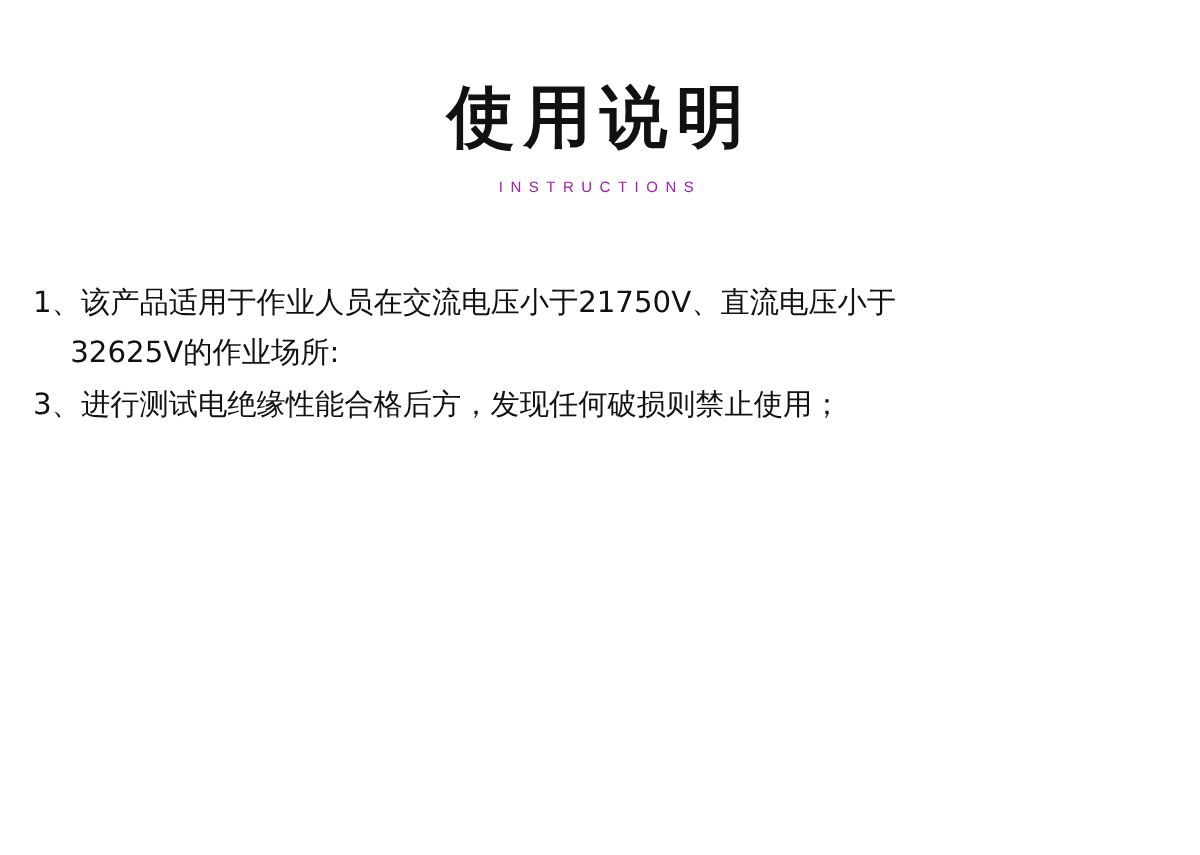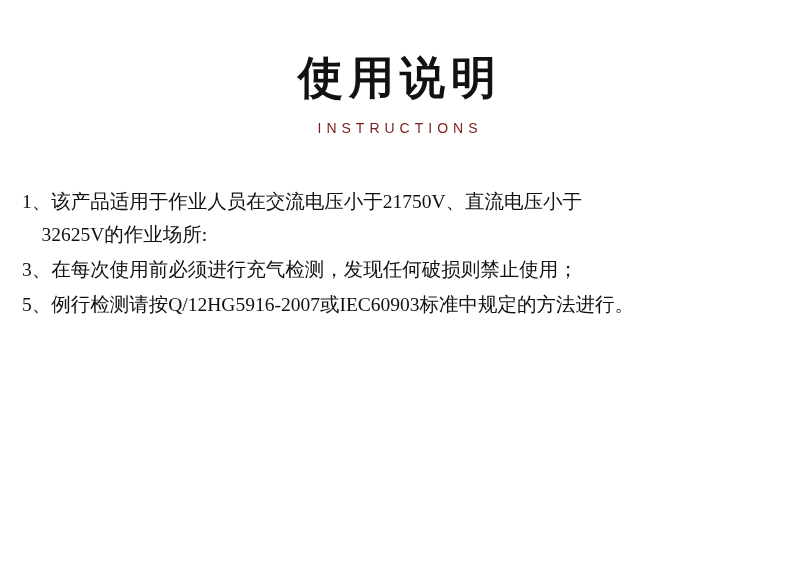--- a/index.html
+++ b/index.html
@@ -27,44 +27,43 @@
   .title {
     font-size: 45px;
     font-weight: bold;
     letter-spacing: 6px;
     color: #111111;
     line-height: 1.15;
     font-family: "DejaVu Sans", "Liberation Sans", sans-serif;
   }
   .subtitle {
     margin-top: 16px;
-    font-size: 14px;
+    font-size: 10px;
     letter-spacing: 5px;
-    color: #7f1d1d;
+    color: #a21caf;
     font-family: "Liberation Sans", sans-serif;
     text-align: center;
   }
   .body-list {
     margin: 0;
     padding: 0;
     list-style: none;
     position: absolute;
     top: 185px;
     left: 22px;
     right: 18px;
   }
   .item {
     display: block;
     font-size: 19.5px;
     line-height: 33px;
     color: #111111;
     margin-bottom: 2px;
     white-space: pre-wrap;
     text-indent: 0;
-    font-family: Liberation Serif, serif;
   }
   .item .num {
     display: inline;
   }
   .item .txt {
     display: inline;
   }
 </style>
 </head>
 <body>
@@ -72,17 +71,16 @@
 <div class="page">
 
   <div class="header">
     <div class="title">使用说明</div>
     <div class="subtitle">INSTRUCTIONS</div>
   </div>
 
   <ul class="body-list">
     <li class="item"><span class="num">1、</span><span class="txt">该产品适用于作业人员在交流电压小于21750V、直流电压小于
     32625V的作业场所:</span></li>
-    <li class="item"><span class="num">3、</span><span class="txt">在每次使用前必须进行充气检测，发现任何破损则禁止使用；</span></li>
-    <li class="item"><span class="num">5、</span><span class="txt">例行检测请按Q/12HG5916-2007或IEC60903标准中规定的方法进行。</span></li>
+    <li class="item"><span class="num">3、</span><span class="txt">进行测试电绝缘性能合格后方，发现任何破损则禁止使用；</span></li>
   </ul>
 
 </div>
 
 </body></html>

